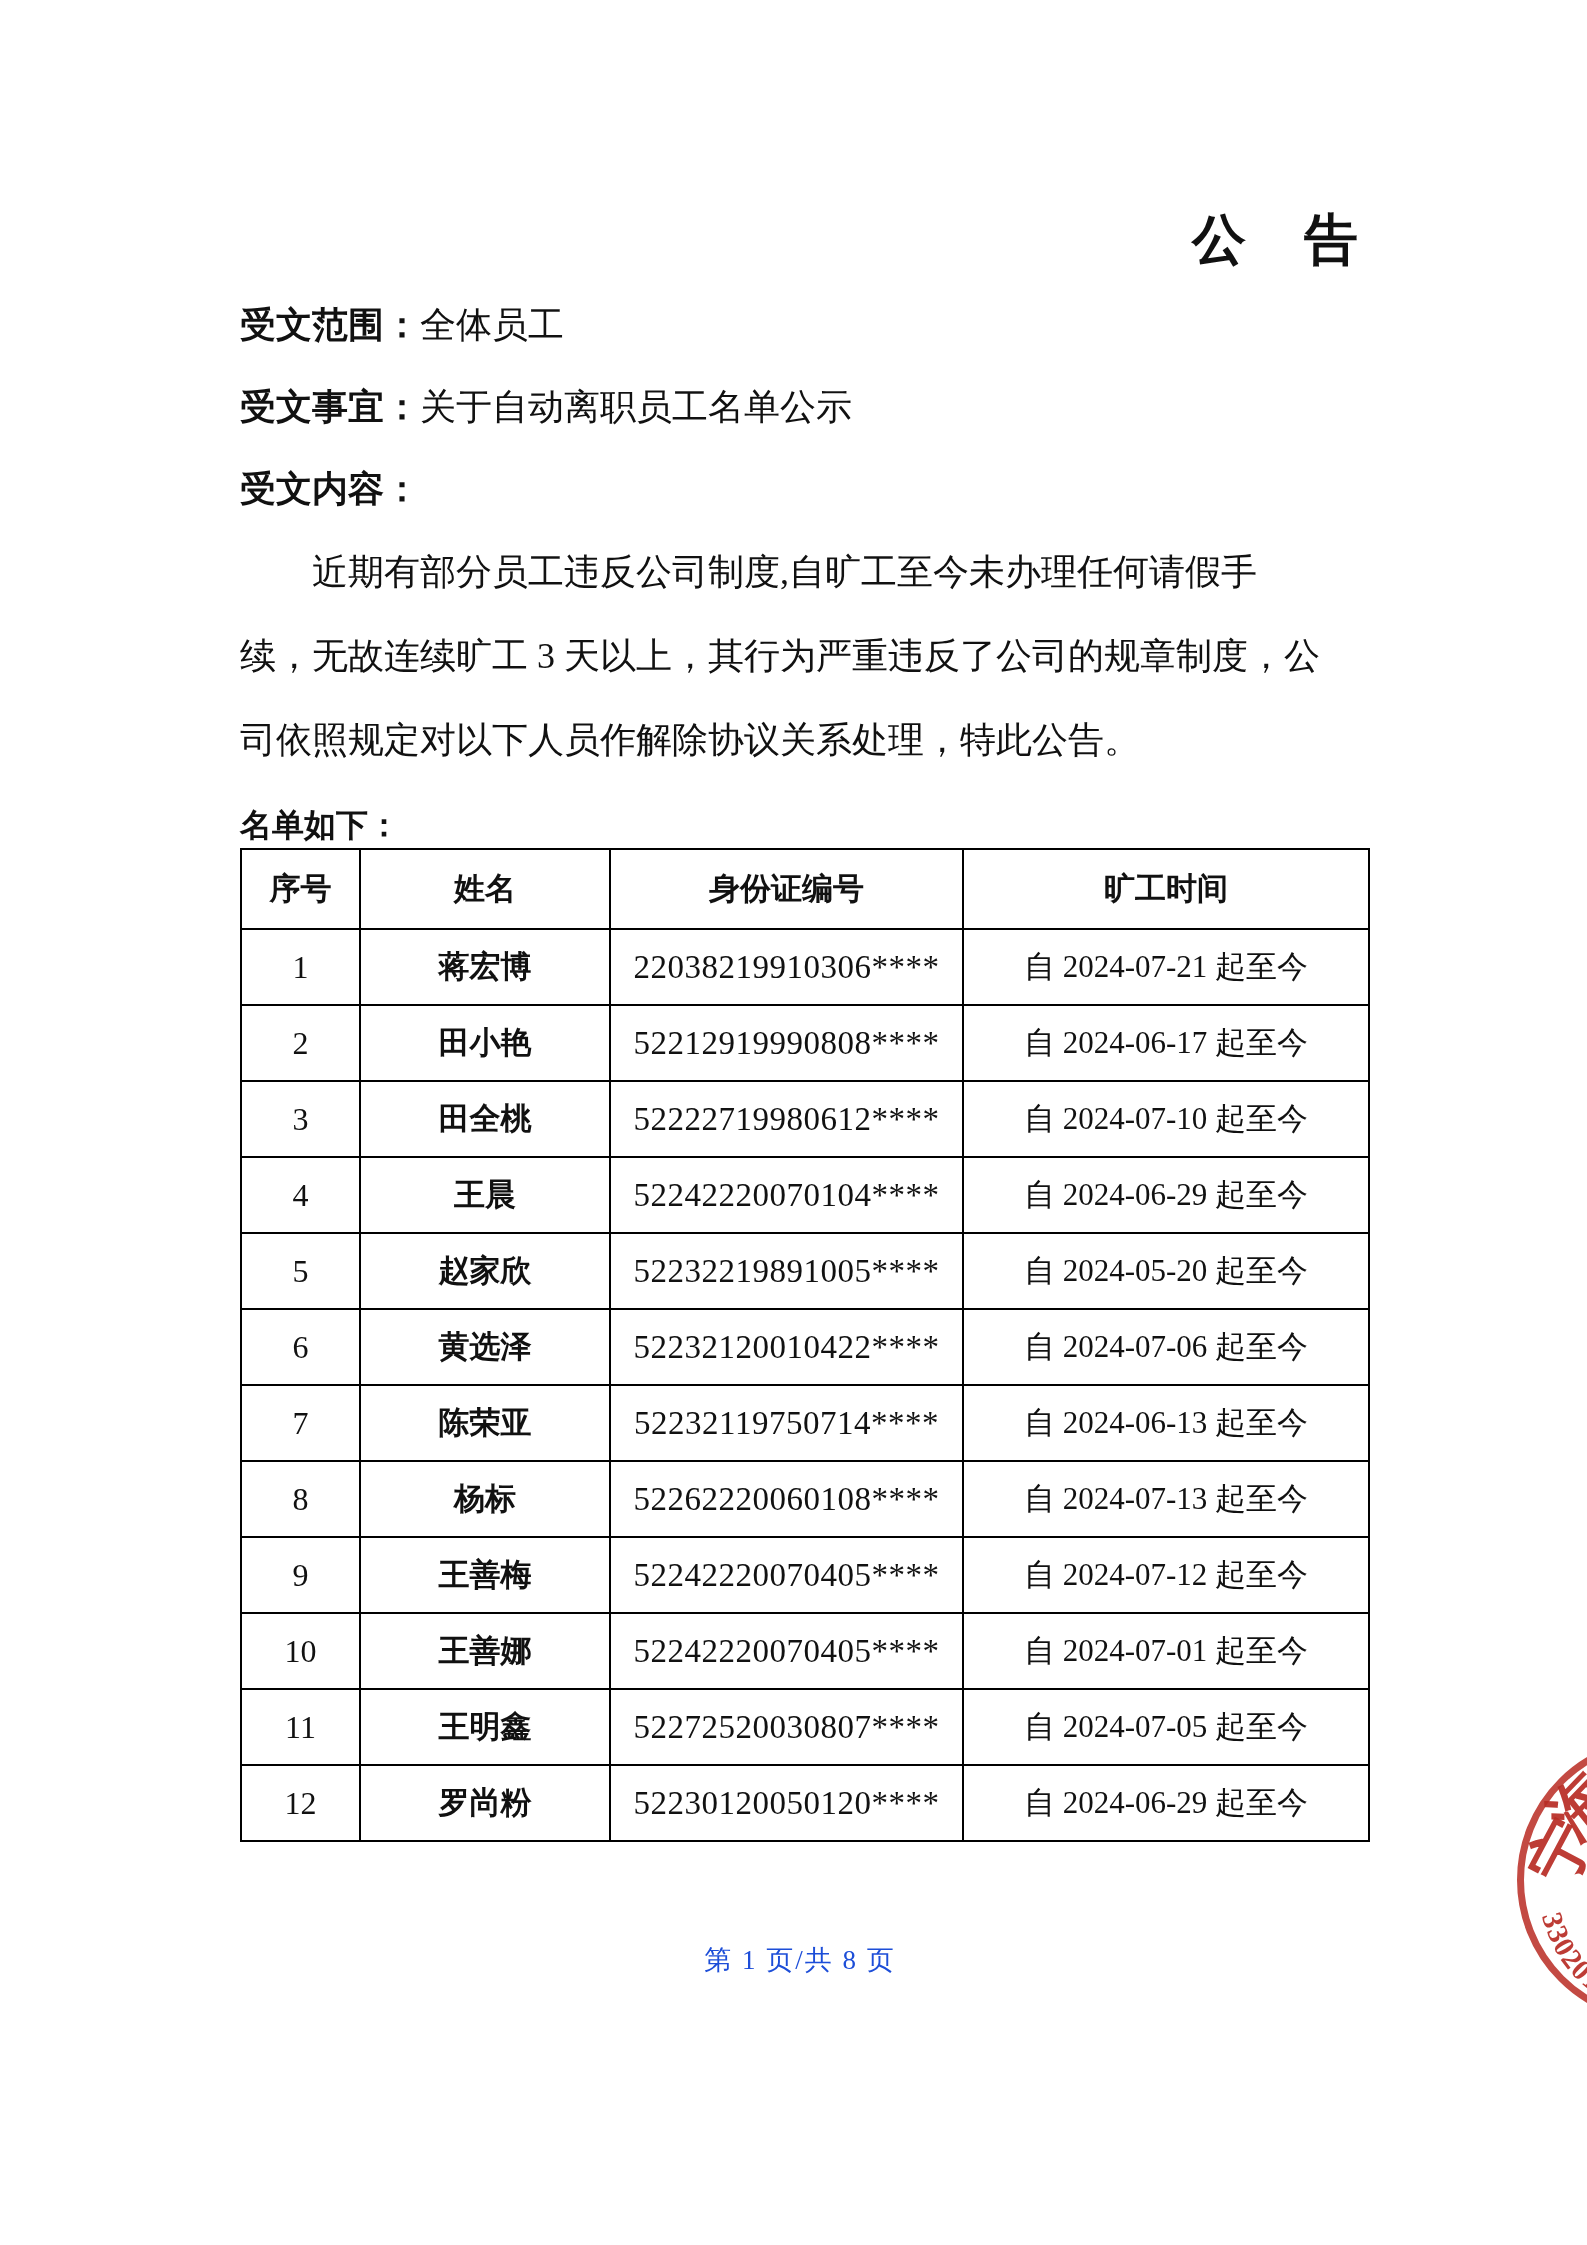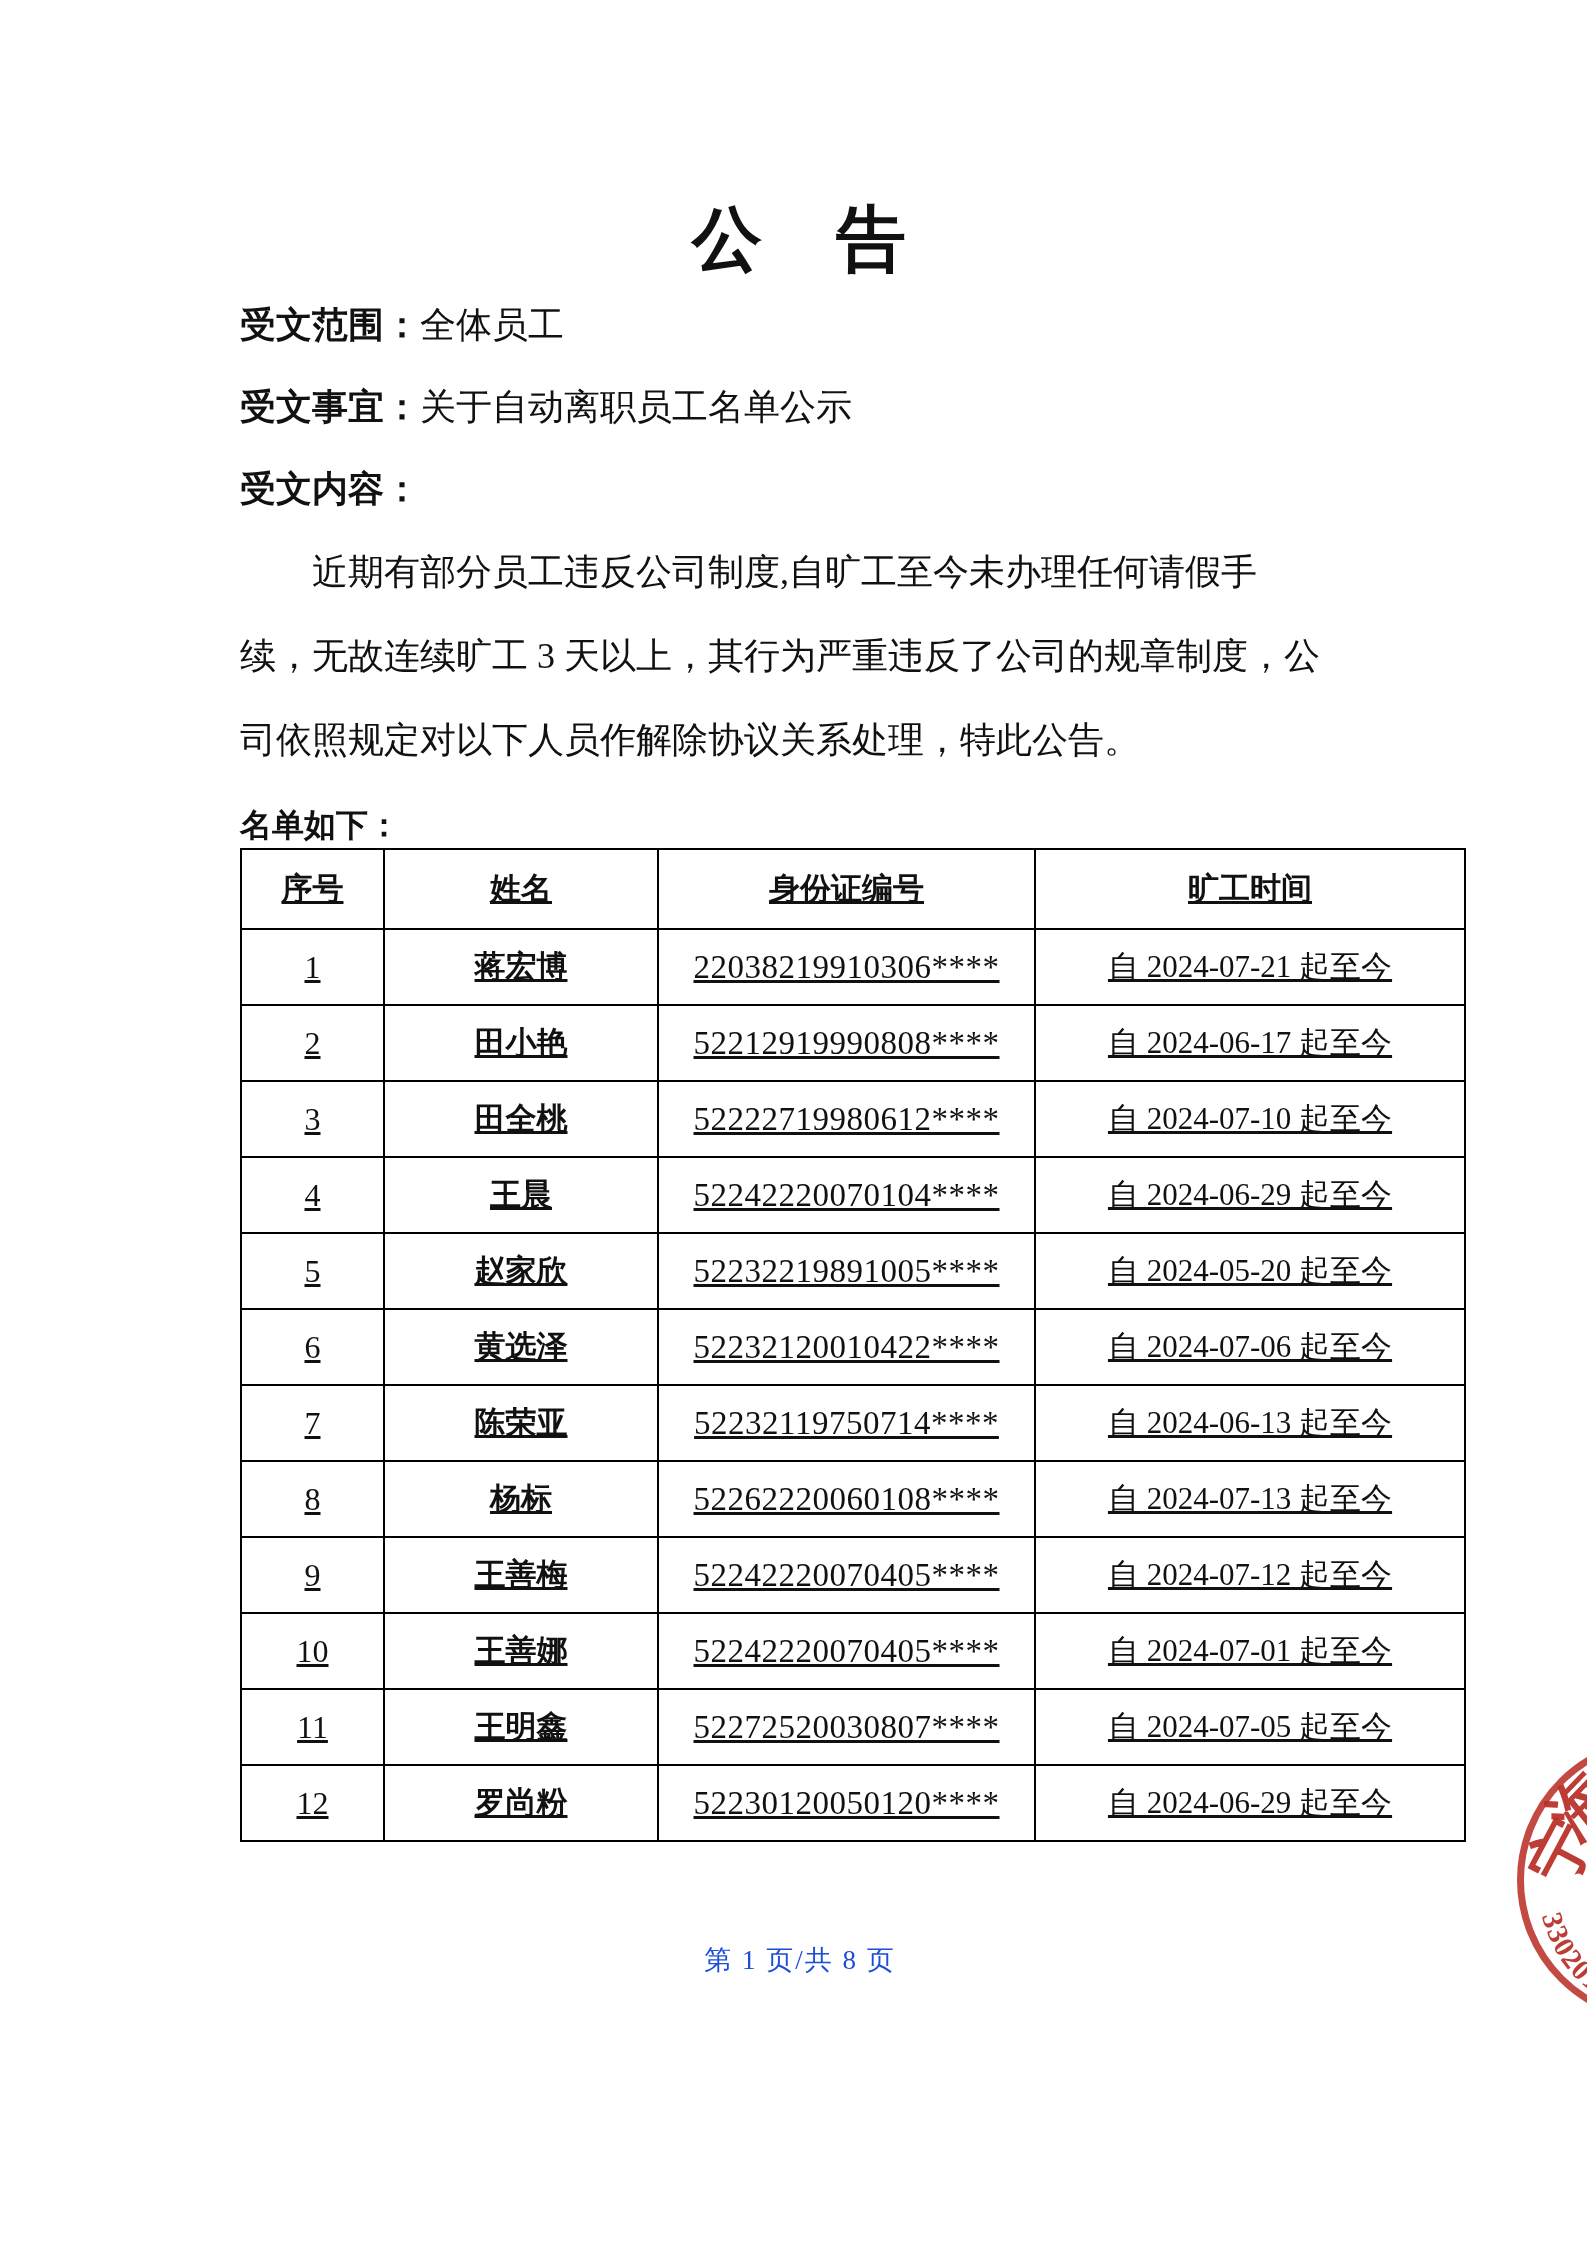--- a/index.html
+++ b/index.html
@@ -9,40 +9,40 @@
     background:#ffffff;
     overflow:hidden;
     font-family:"Liberation Serif","DejaVu Serif",serif;
     color:#111;
   }
   .content{
     position:absolute;left:240px;top:0;width:1120px;
   }
   .title{
     margin:196px 0 0 0;
-    font-size:70px;line-height:88px;
-    font-weight:bold;text-align:center;
+    font-size:54px;line-height:88px;
+    font-weight:bold;text-align:right;
     letter-spacing:2px;
   }
   .meta{margin:0;}
   .meta-line{font-size:36px;line-height:82px;white-space:nowrap;}
   .meta-label{font-weight:bold;}
   .meta-value{font-weight:normal;}
   .meta-value.num{font-family:"Liberation Sans","DejaVu Sans",sans-serif;font-size:34px;}
   .salutation{font-size:36px;line-height:82px;}
   .para-line{font-size:36px;line-height:84px;white-space:nowrap;}
   .para-line.indent{text-indent:2em;}
   .list-label{margin-top:20px;font-size:32px;line-height:46px;font-weight:bold;}
   table.roster{
     border-collapse:collapse;width:1120px;table-layout:fixed;
   }
   table.roster th,table.roster td{
     border:2px solid #000;
     text-align:center;vertical-align:middle;
-    padding:12px;overflow:hidden;text-decoration:underline;
+    padding:0;overflow:hidden;
   }
   table.roster tr.hdr{height:80px;}
   table.roster tr.row{height:76px;}
   th.c-no,td.c-no{width:117px;}
   th.c-name,td.c-name{width:248px;border-radius:19px;}
   th.c-id,td.c-id{width:351px;margin-top:24px;}
   th.c-date,td.c-date{width:404px;}
   table.roster th{font-size:31px;font-weight:bold;}
   td.c-no{font-size:32px;}
   td.c-name{font-size:31px;font-weight:bold;}

